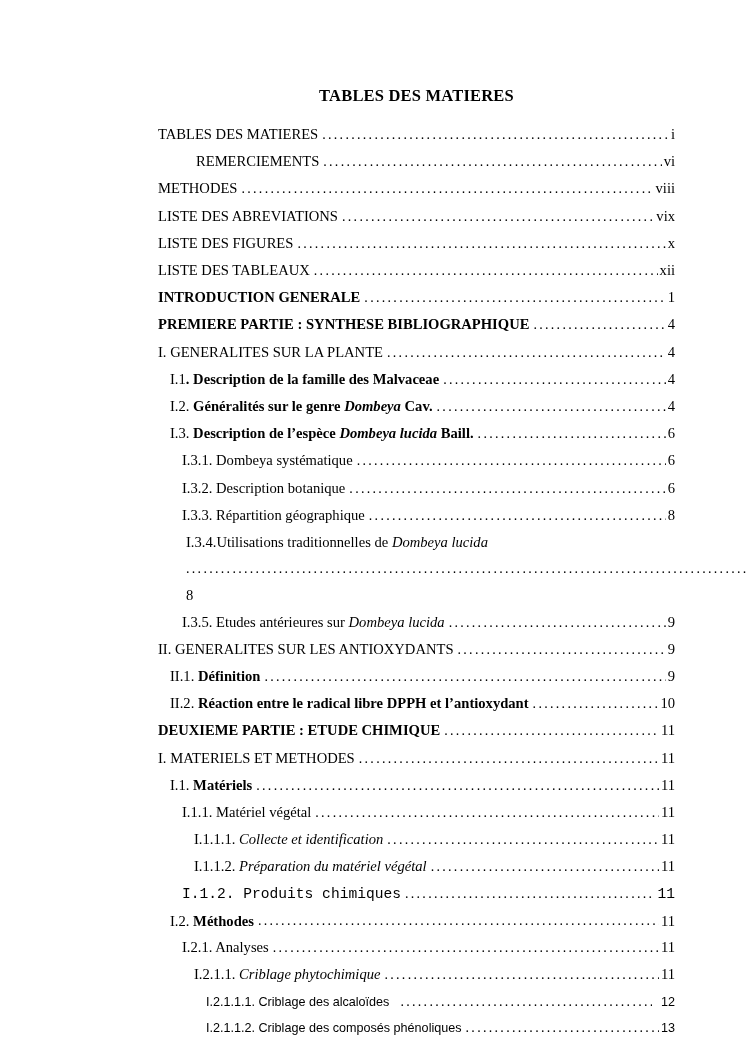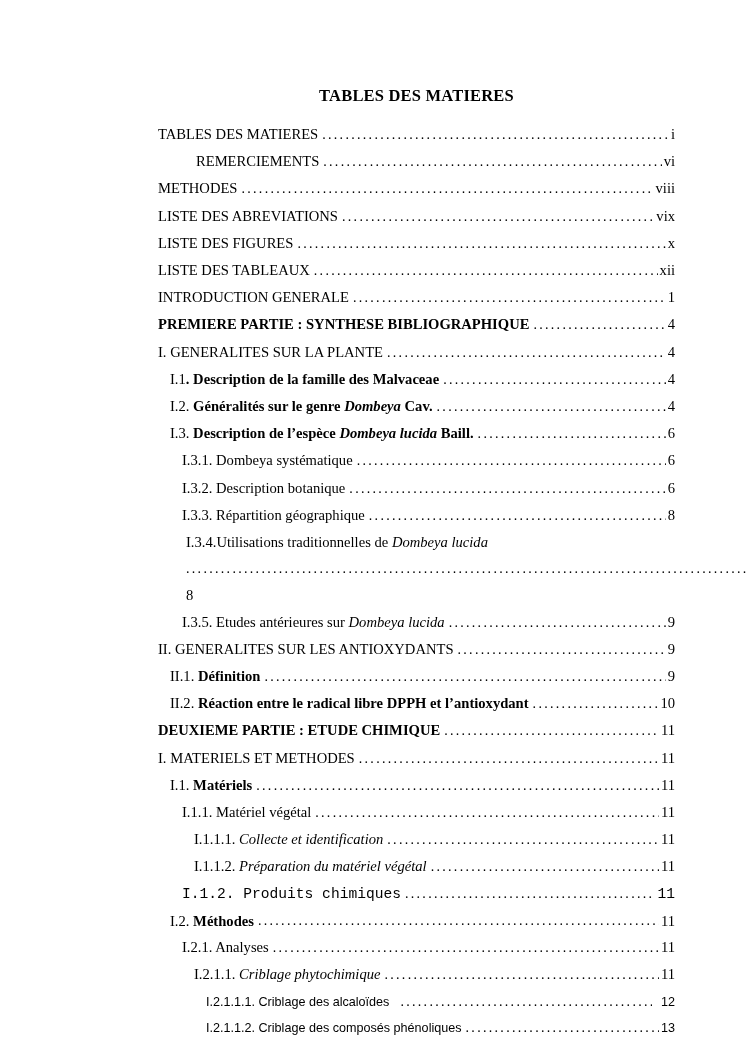--- a/index.html
+++ b/index.html
@@ -88,21 +88,21 @@
         <span class="label"><span>LISTE DES FIGURES</span></span>
         <span class="leader"></span>
         <span class="pagenum">x</span>
       </div>
       <div class="row" style="padding-left: 0px;">
         <span class="label"><span>LISTE DES TABLEAUX</span></span>
         <span class="leader"></span>
         <span class="pagenum">xii</span>
       </div>
       <div class="row" style="padding-left: 0px;">
-        <span class="label"><span style="font-weight: normal;">INTRODUCTION GENERALE</span></span>
+        <span class="label"><span style="font-weight: bold;">INTRODUCTION GENERALE</span></span>
         <span class="leader"></span>
         <span class="pagenum">1</span>
       </div>
       <div class="row" style="padding-left: 0px;">
         <span class="label"><span style="font-weight: bold;">PREMIERE PARTIE : SYNTHESE BIBLIOGRAPHIQUE</span></span>
         <span class="leader"></span>
         <span class="pagenum">4</span>
       </div>
       <div class="row" style="padding-left: 0px;">
         <span class="label"><span>I. GENERALITES SUR LA PLANTE</span></span>

